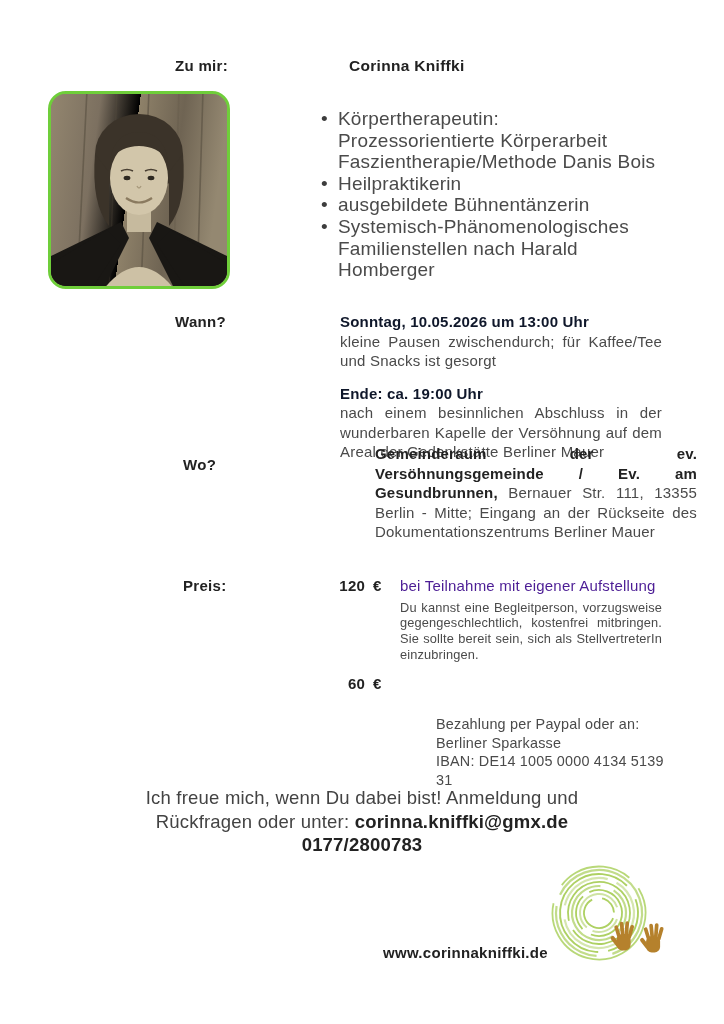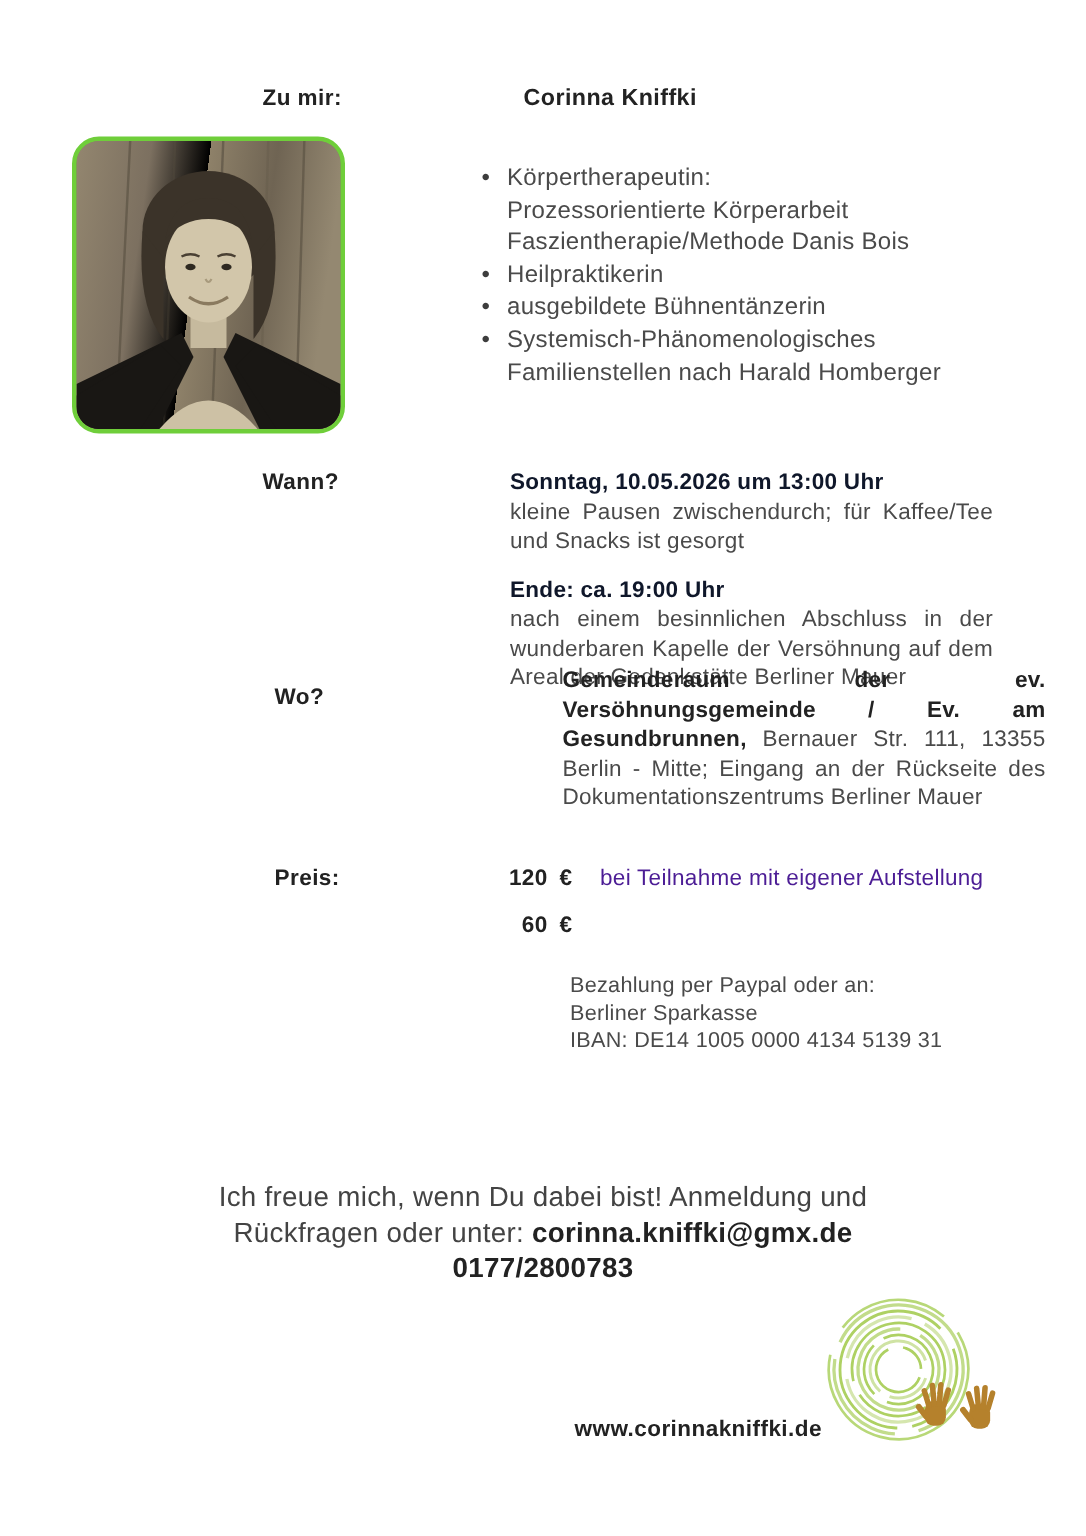--- a/index.html
+++ b/index.html
@@ -28,21 +28,21 @@
   }
   .photo svg{display:block;width:100%;height:100%;}
   
   .name{
     position:absolute;left:337px;top:57px;
     font-size:15.5px;font-weight:bold;color:#222;letter-spacing:.3px;margin-left:12px;
   }
   .bullets{
     position:absolute;left:318px;top:108px;width:352px;
     margin:0;padding:0;list-style:none;
-    font-size:16px;line-height:21.6px;letter-spacing:.2px;color:#4a4a4a;
+    font-size:19px;line-height:21.6px;letter-spacing:.2px;color:#4a4a4a;
   }
   .bullets li{
     position:relative;padding-left:20px;
     white-space:pre-line;
   }
   .bullets li::before{
     content:"•";
     position:absolute;left:3px;top:0;
     color:#3d3d3d;
   }
@@ -63,21 +63,21 @@
   .price-amt{width:47px;text-align:right;font-weight:bold;color:#222;flex:0 0 47px;}
   .price-cur{width:16px;margin-left:8px;font-weight:bold;color:#222;flex:0 0 16px;}
   .price-desc{margin-left:11px;flex:1;color:#4c1d95;}
   .price-note{
     margin:4px 0 0 82px;width:262px;
     font-size:12.8px;line-height:15.8px;text-align:justify;
     letter-spacing:.15px;color:#4a4a4a;
   }
   .price-row.second{margin-top:11px;}
   .payment{
-    margin:22px 0 0 62px;
+    margin:22px 0 0 118px;
     font-size:14.4px;line-height:18.5px;letter-spacing:.2px;color:#4a4a4a;
   }
   
   .footer{
     position:absolute;left:0;top:786px;width:724px;
     text-align:center;
     font-size:18.5px;line-height:23.5px;letter-spacing:.2px;
     color:#434343;
   }
   .website{
@@ -160,20 +160,21 @@
     <p><span class="b">Gemeinderaum der ev. Versöhnungsgemeinde / Ev. am Gesundbrunnen,</span><span> Bernauer Str. 111, 13355 Berlin - Mitte; Eingang an der Rückseite des Dokumentationszentrums Berliner Mauer</span></p>
   </div>
 
   <div class="section-label" style="left:183px;top:577px;">Preis:</div>
   <div class="price-block">
     <div class="price-row">
       <span class="price-amt">120</span>
       <span class="price-cur">€</span>
       <span class="price-desc">bei Teilnahme mit eigener Aufstellung</span>
     </div>
+    <div class="price-note">Du kannst eine Begleitperson, vorzugsweise gegengeschlechtlich, kostenfrei mitbringen. Sie sollte bereit sein, sich als StellvertreterIn einzubringen.</div>
     <div class="price-row second">
       <span class="price-amt">60</span>
       <span class="price-cur">€</span>
     </div>
     <div class="payment">
       <div>Bezahlung per Paypal oder an:</div>
       <div>Berliner Sparkasse</div>
       <div>IBAN: DE14 1005 0000 4134 5139 31</div>
     </div>
   </div>

